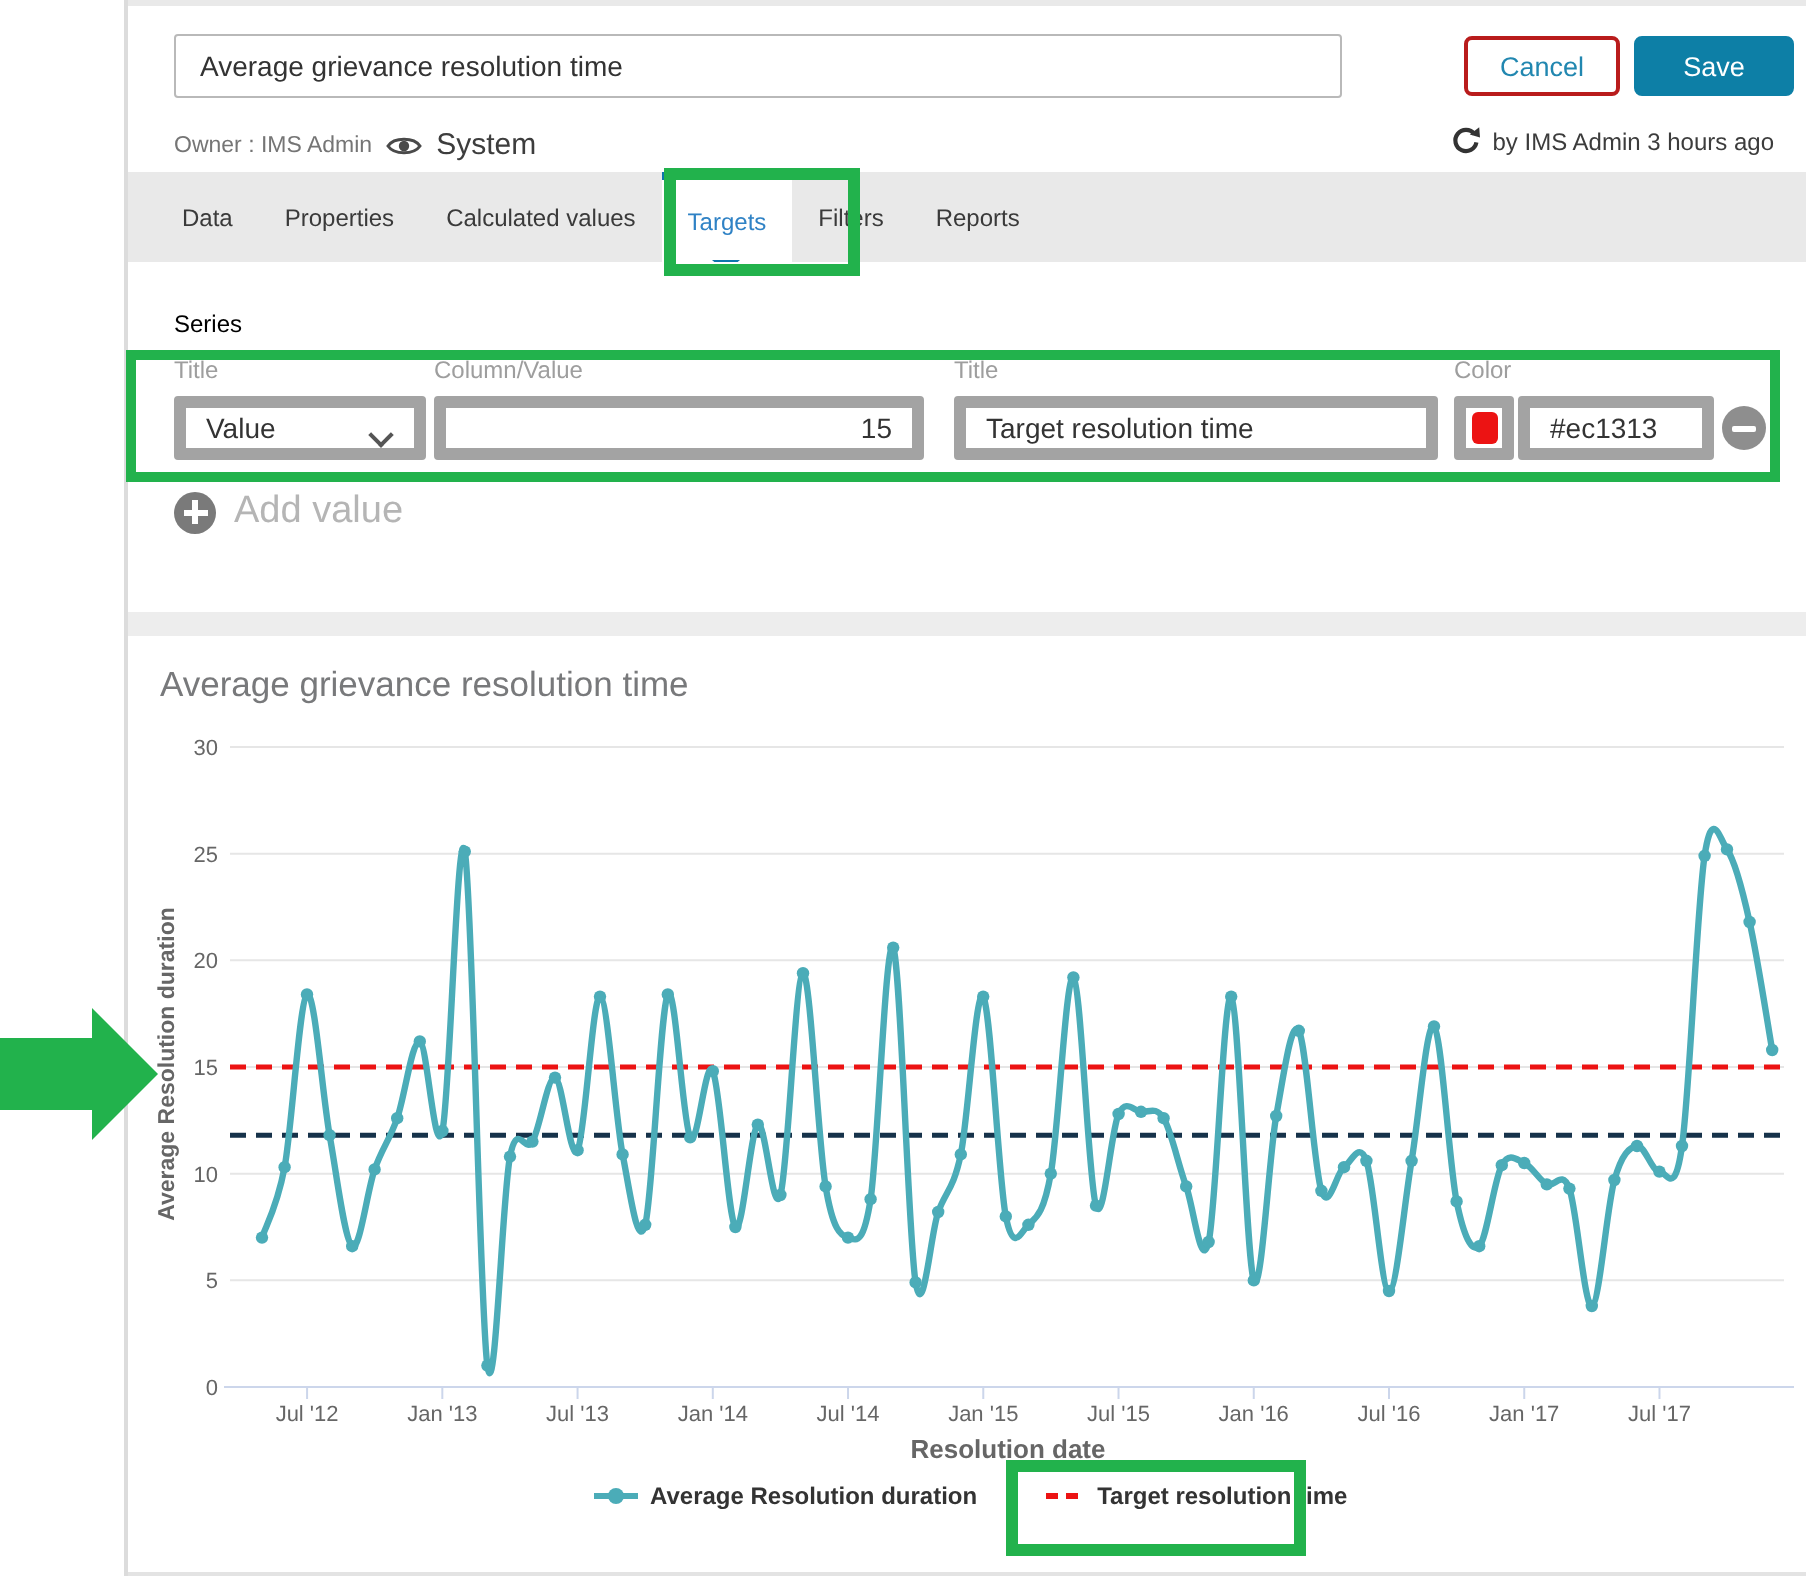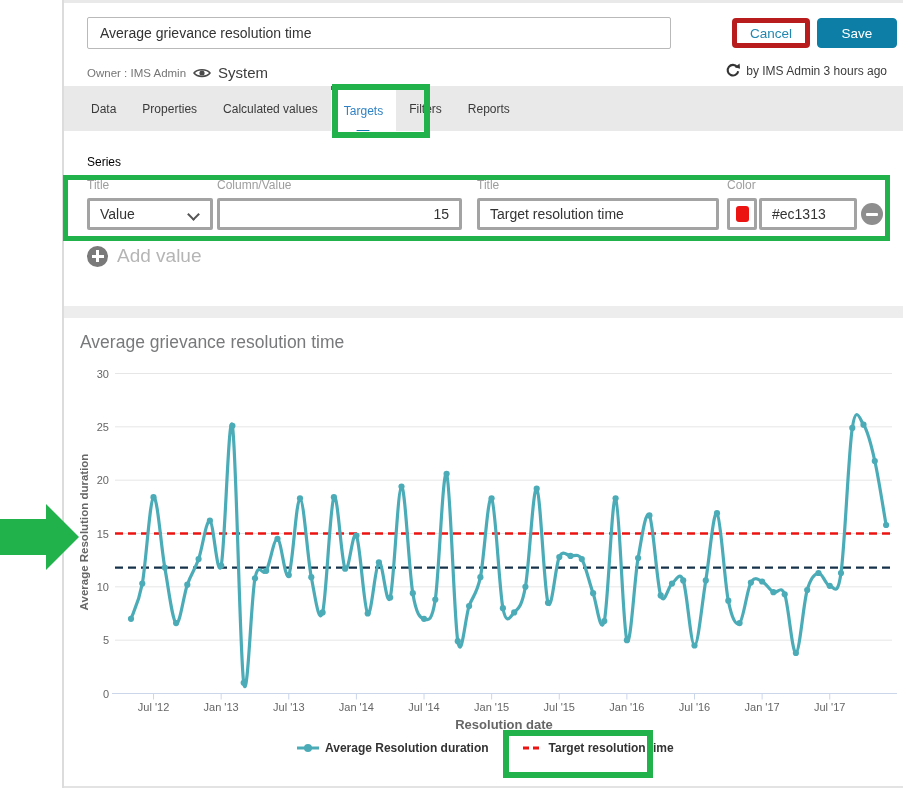--- a/index.html
+++ b/index.html
@@ -9,38 +9,38 @@
        --teal:#4bacb8; --red:#ec1313; --navy:#16324a;}
   .vline{position:absolute;left:62px;top:0;width:2px;height:788px;background:#dcdcdc;}
   .panel{position:absolute;left:64px;width:839px;background:#fff;}
   
   .header{top:0;height:86px;border-top:3px solid #e9e9e9;}
   .title-input{position:absolute;left:23px;top:14px;width:558px;height:30px;border:1px solid #b9b9b9;
        border-radius:2px;font-size:14px;color:#333;padding:0 12px;outline:none;
        font-family:"Liberation Sans",sans-serif;}
   .btn{position:absolute;top:15px;height:30px;border-radius:4px;font-size:13.5px;cursor:pointer;
        font-family:"Liberation Sans",sans-serif;box-sizing:border-box;}
-  .btn-cancel{left:668px;width:78px;background:#fff;border:5px solid #b91c1c;color:#2187b0;}
+  .btn-cancel{left:668px;width:78px;background:#fff;border:2px solid #b91c1c;color:#2187b0;}
   .btn-save{left:753px;width:80px;background:var(--save);border:1px solid var(--save);color:#fff;}
   .owner-row{position:absolute;left:23px;top:61px;display:flex;align-items:center;gap:7px;}
   .owner-label{font-size:11.5px;color:#757575;}
   .system-label{font-size:15px;color:#3d3d3d;}
   .modified-row{position:absolute;right:16px;top:60px;display:flex;align-items:center;gap:6px;}
   .modified-label{font-size:12px;color:#3c3c3c;}
   
   .tabbar{top:86px;height:45px;background:#e9e9e9;display:flex;align-items:stretch;padding-left:14px;box-sizing:border-box;}
   .tab{padding:12px 13px;display:flex;align-items:center;font-size:12px;color:#3a3a3a;cursor:pointer;position:relative;}
   .tab.active{background:#fff;color:var(--tabtext);border-top:4px solid var(--accent);}
   .tab.active .tri{position:absolute;bottom:-5px;left:50%;margin-left:-7px;width:0;height:0;
        border-left:7px solid transparent;border-right:7px solid transparent;border-top:6px solid var(--accent);}
   
   .series-panel{top:131px;height:175px;}
   .sec-label{position:absolute;left:23px;top:24px;font-size:12px;color:#000000;}
   .f-label{position:absolute;top:47px;font-size:12px;color:#9e9e9e;}
-  .ctl{position:absolute;top:67px;height:32px;box-sizing:border-box;border:3px solid #a3a3a3;border-radius:2px;background:#fff;}
+  .ctl{position:absolute;top:67px;height:32px;box-sizing:border-box;border:6px solid #a3a3a3;border-radius:2px;background:#fff;}
   .select{left:23px;width:126px;display:flex;align-items:center;padding:0 10px;font-size:14px;color:#333;cursor:pointer;}
   .select .chev{position:absolute;right:12px;top:9px;width:7px;height:7px;border-right:2px solid #555;border-bottom:2px solid #555;transform:rotate(45deg);}
   .inp{font-size:14px;color:#333;padding:0 10px;outline:none;font-family:"Liberation Sans",sans-serif;}
   .inp-col{left:153px;width:245px;text-align:right;}
   .inp-title{left:413px;width:242px;}
   .swatch-btn{left:663px;width:30px;display:flex;align-items:center;justify-content:center;cursor:pointer;}
   .swatch{width:13px;height:16px;border-radius:3px;background:var(--red);}
   .inp-hex{left:695px;width:98px;}
   .round-btn{position:absolute;border-radius:50%;cursor:pointer;}
   .minus-btn{left:797px;top:72px;width:22px;height:22px;background:#8e8e8e;}

